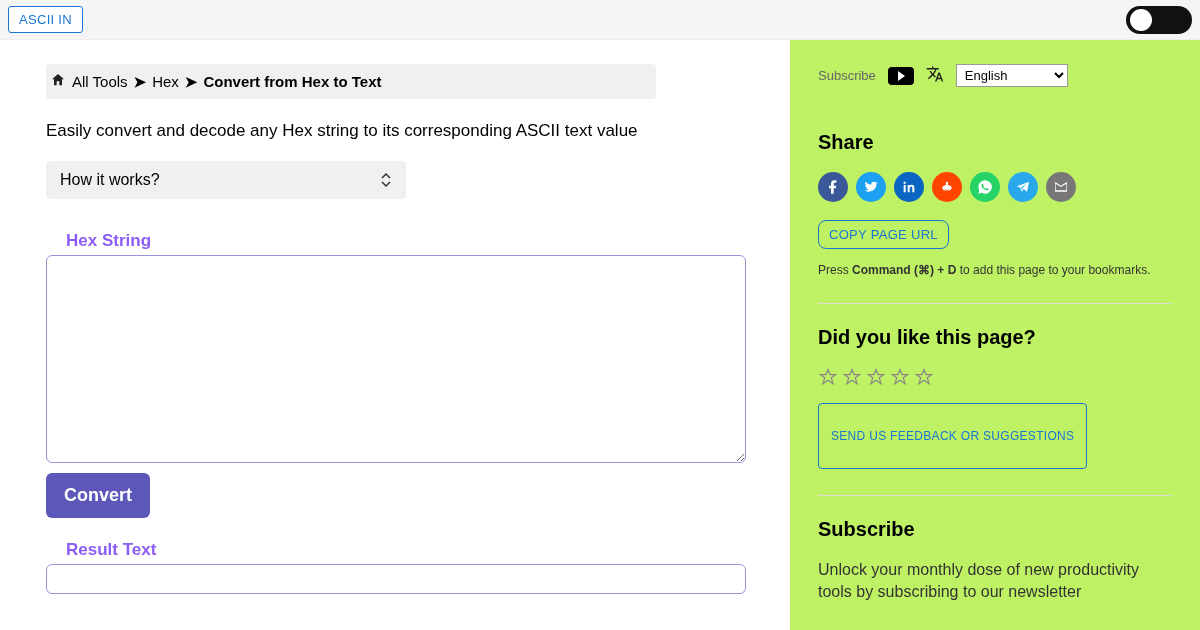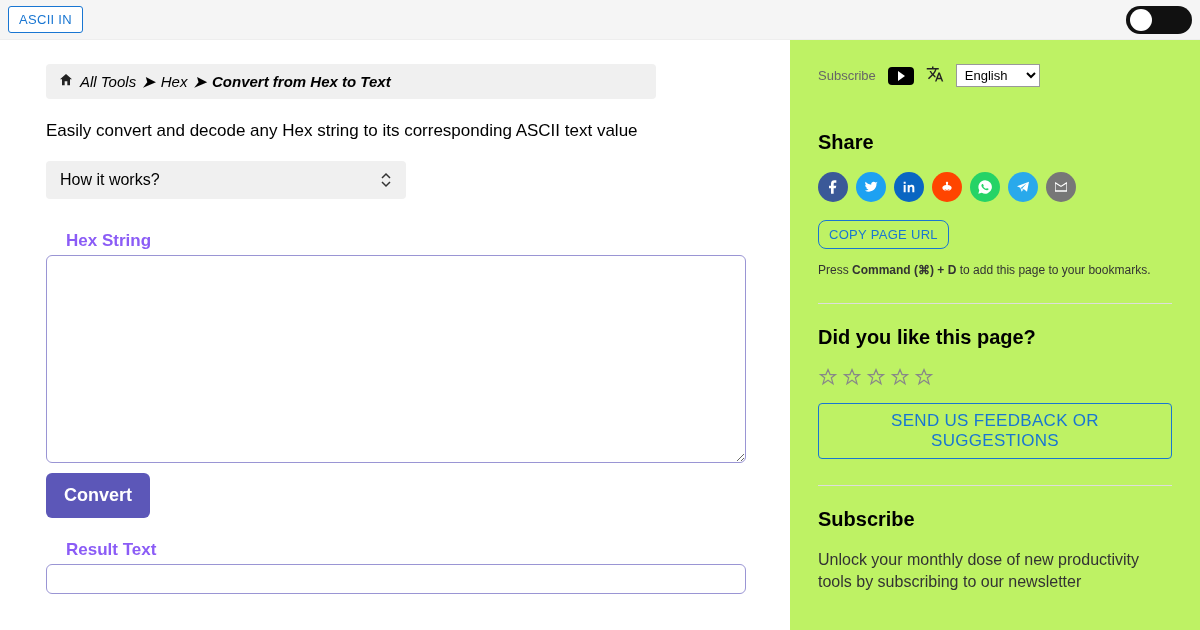--- a/index.html
+++ b/index.html
@@ -4,47 +4,47 @@
 <style>
 * { box-sizing: border-box; margin: 0; padding: 0; }
 body { font-family: -apple-system, BlinkMacSystemFont, "Segoe UI", Helvetica, Arial, sans-serif; background: #fff; width: 1200px; height: 630px; overflow: hidden; }
 .topbar { background: #f5f5f5; height: 40px; display: flex; align-items: center; justify-content: space-between; padding: 0 8px; border-bottom: 1px solid #eee; }
 .signin-btn { border: 1px solid #1976d2; color: #1976d2; background: #fff; font-size: 13px; font-weight: 500; padding: 5px 10px; border-radius: 3px; cursor: pointer; letter-spacing: 0.3px; }
 .toggle { width: 66px; height: 28px; background: #111; border-radius: 14px; position: relative; cursor: pointer; }
 .toggle-knob { width: 22px; height: 22px; background: #fff; border-radius: 50%; position: absolute; top: 3px; left: 4px; }
 .layout { display: flex; height: calc(630px - 40px); }
 .main { flex: 1; padding: 24px 0 0 46px; background: #fff; }
 .main h1 { font-size: 30px; font-weight: 800; margin-bottom: 16px; }
-.breadcrumb { background: #f0f0f0; border-radius: 4px; padding: 8px 12px; font-size: 15px; display: inline-flex; align-items: center; gap: 6px; width: 610px; margin-bottom: 22px; font-style: italic; }
+.breadcrumb { background: #f0f0f0; border-radius: 4px; padding: 8px 4px; font-size: 15px; display: inline-flex; align-items: center; gap: 6px; width: 610px; margin-bottom: 22px; }
 .breadcrumb .sep { font-weight: 700; }
 .breadcrumb .current { font-weight: 700; }
 .desc { font-size: 17px; margin-bottom: 20px; }
 .how-works { background: #f0f0f0; border-radius: 4px; padding: 10px 14px; width: 360px; font-size: 16px; display: flex; justify-content: space-between; align-items: center; cursor: pointer; margin-bottom: 32px; }
 .field-label { color: #8b5cf6; font-weight: 700; font-size: 17px; margin-bottom: 4px; margin-left: 20px; }
 .hex-input { width: 700px; height: 208px; border: 1px solid #9a95d4; border-radius: 6px; resize: both; padding: 8px; font-family: inherit; font-size: 14px; display: block; margin-bottom: 10px; }
 .convert-btn { background: #5c57b8; color: #fff; border: none; border-radius: 6px; padding: 12px 18px; font-size: 18px; font-weight: 700; cursor: pointer; margin-bottom: 22px; }
 .result-input { width: 700px; height: 30px; border: 1px solid #9a95d4; border-radius: 6px; padding: 6px; font-family: inherit; font-size: 14px; }
 .sidebar { width: 410px; background: #bef264; padding: 24px 28px 0 28px; font-size: 14px; }
 .sub-row { display: flex; align-items: center; gap: 12px; margin-bottom: 44px; }
 .sub-label { font-size: 13px; color: #666; }
 .yt-icon { width: 26px; height: 18px; background: #000; border-radius: 4px; position: relative; cursor: pointer; }
 .yt-icon::after { content: ""; position: absolute; left: 10px; top: 4px; border-left: 7px solid #fff; border-top: 5px solid transparent; border-bottom: 5px solid transparent; }
-.lang-select { border: 1px solid #999; background: #fff; font-size: 13px; padding: 2px 4px; width: 84px; }
+.lang-select { border: 1px solid #999; background: #fff; font-size: 13px; padding: 2px 4px; width: 112px; }
 .section-h { font-size: 20px; font-weight: 800; margin-bottom: 18px; }
 .share-row { display: flex; gap: 8px; margin-bottom: 18px; }
 .share-btn { width: 30px; height: 30px; border-radius: 50%; display: flex; align-items: center; justify-content: center; color: #fff; cursor: pointer; }
 .share-btn svg { width: 16px; height: 16px; fill: #fff; }
 .copy-url-btn { border: 1px solid #1976d2; color: #1976d2; background: transparent; font-size: 13px; font-weight: 500; padding: 6px 10px; border-radius: 8px; cursor: pointer; letter-spacing: 0.3px; margin-bottom: 14px; }
 .bookmark-hint { font-size: 12px; color: #333; margin-bottom: 26px; }
 .bookmark-hint strong { font-weight: 700; }
 .hr { border: none; border-top: 1px solid #ddd; margin-bottom: 22px; }
 .stars { display: flex; gap: 4px; margin-bottom: 16px; }
 .star { width: 20px; height: 20px; cursor: pointer; }
 .star svg { width: 20px; height: 20px; fill: none; stroke: #888; stroke-width: 1.5; }
-.feedback-btn { border: 1px solid #1976d2; color: #1976d2; background: transparent; font-size: 17px; font-weight: 500; padding: 7px 12px; border-radius: 4px; cursor: pointer; letter-spacing: 0.3px; margin-bottom: 26px; }
+.feedback-btn { border: 1px solid #1976d2; color: #1976d2; background: transparent; font-size: 12px; font-weight: 500; padding: 25px 12px; border-radius: 4px; cursor: pointer; letter-spacing: 0.3px; margin-bottom: 26px; }
 .newsletter-text { font-size: 16px; color: #333; line-height: 1.4; }
 .translate-icon { width: 18px; height: 18px; }
 .chevrons { display: inline-flex; flex-direction: column; line-height: 0; }
 .chevrons svg { width: 12px; height: 8px; }
 </style>
 </head>
 <body>
 
 <div class="topbar">
   <button class="signin-btn">ASCII IN</button>

